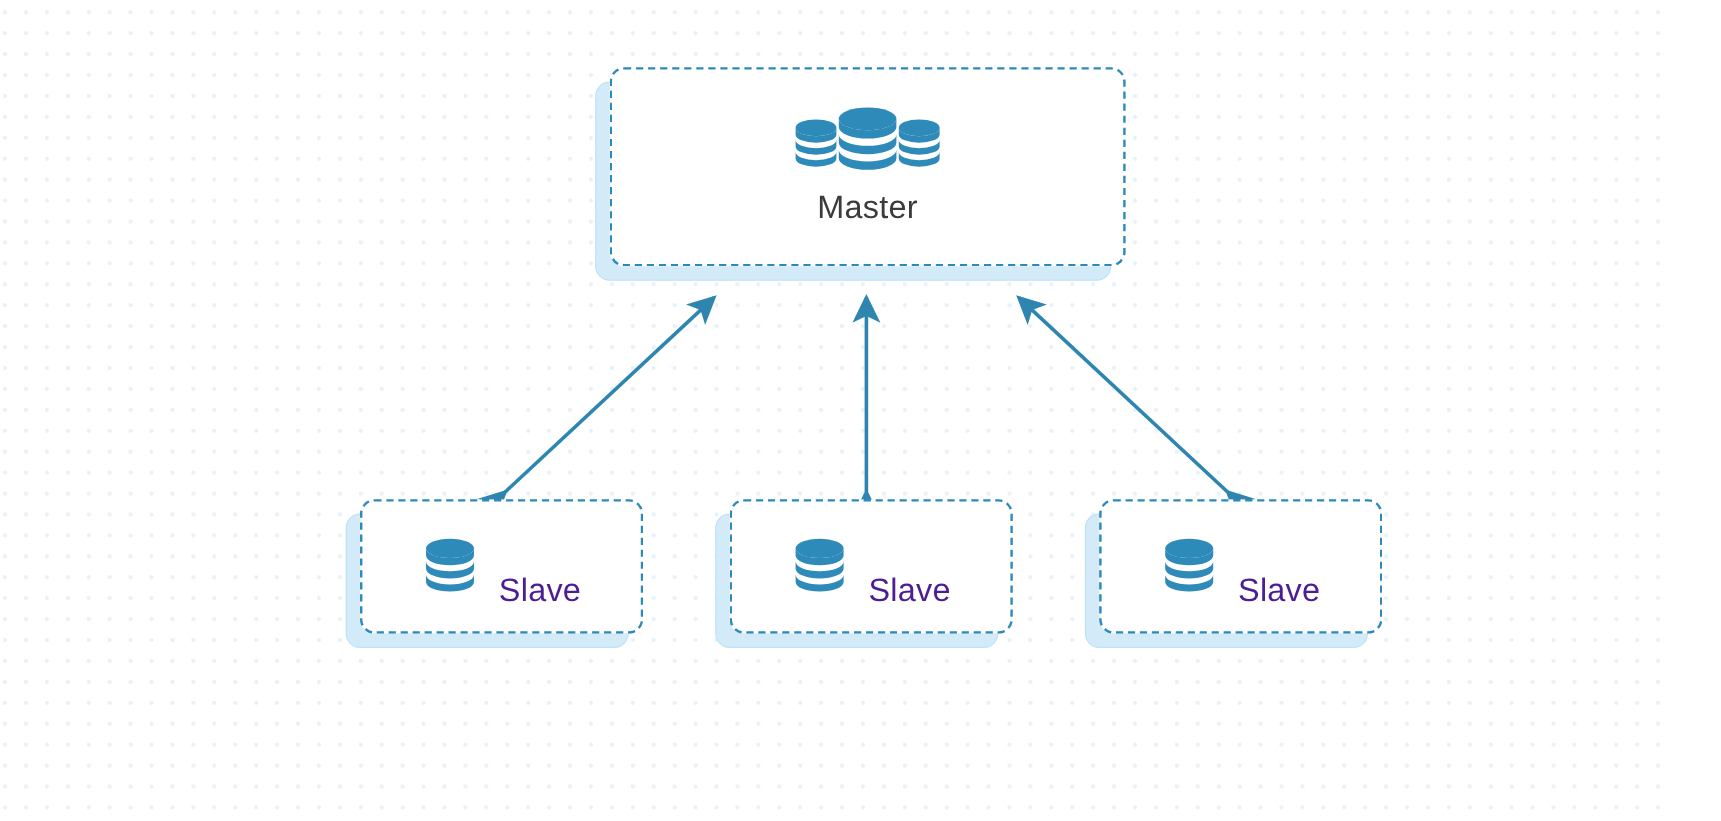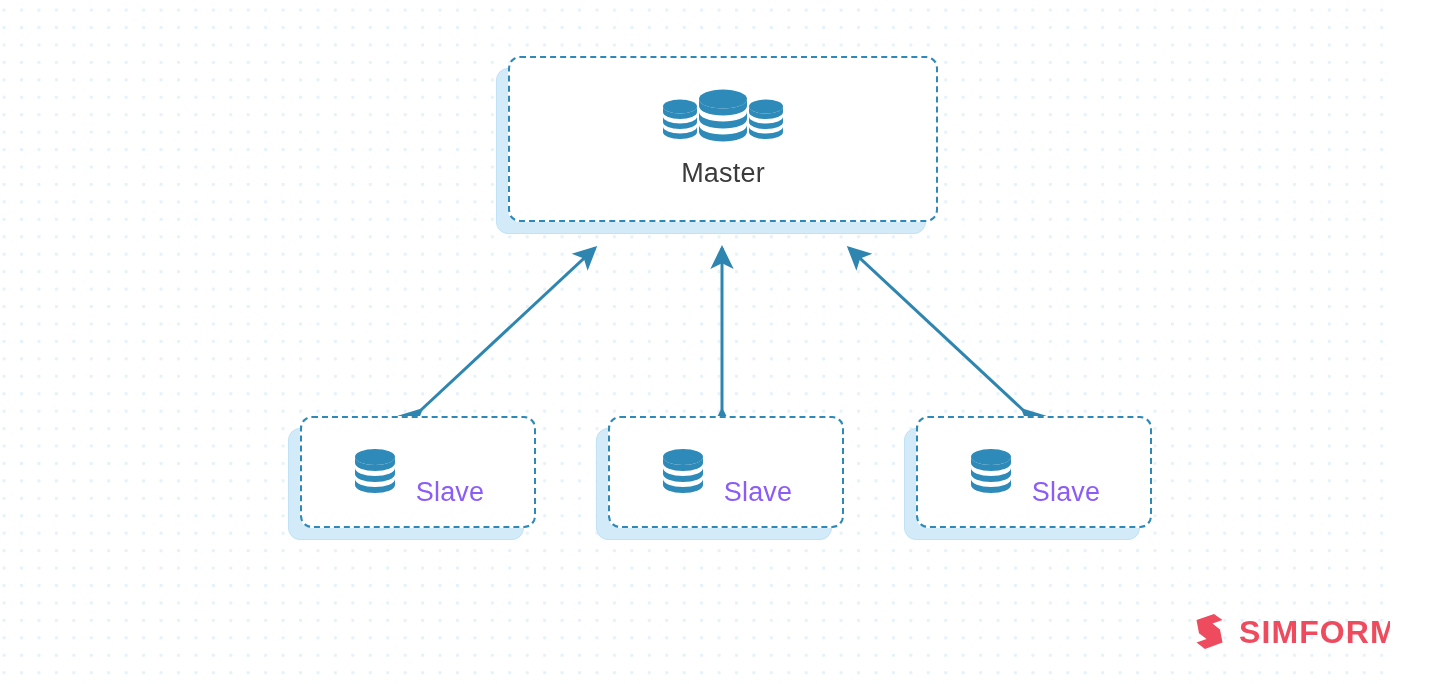--- a/index.html
+++ b/index.html
@@ -81,21 +81,21 @@
   
   .slave-inner {
     display: flex;
     flex-direction: row;
     align-items: center;
     justify-content: center;
     gap: 18px;
   }
   .node-label-slave {
     font-size: 27px;
-    color: #8b5cf6;
+    color: #4c1d95;
     letter-spacing: 0.2px;
     line-height: 1;
     margin-top: 40px;
   }
 
   .icon-wrap { display: block; line-height: 0; }
 
   
   #logo {
     position: absolute;
@@ -212,27 +212,14 @@
               <path d="M3,21 v6 a20,8 0 0 0 40,0 v-6 a20,8 0 0 1 -40,0 z"></path>
               <path d="M3,32 v6 a20,8 0 0 0 40,0 v-6 a20,8 0 0 1 -40,0 z"></path>
             </g>
           </svg>
         </span>
         <span class="node-label-slave">Slave</span>
       </div>
     </div>
   </div>
 
-  <div id="logo">
-    <span class="icon-wrap">
-      <svg width="41" height="41" viewBox="0 0 41 41">
-        <g fill="#ef4b5f">
-          <path d="M7.5,9.0 L25.0,3.0 L33.5,9.0 L23.5,12.6 L31.0,18.4 L33.5,31.6 L16.0,38.0 L7.5,31.6 L17.6,27.9 L10.0,22.2 Z"></path>
-        </g>
-        <g fill="#ffffff" opacity="0.0">
-          <rect x="0" y="0" width="41" height="41"></rect>
-        </g>
-      </svg>
-    </span>
-    <span id="logo-text">SIMFORM</span>
-  </div>
 
 </div>
 
 </body></html>

